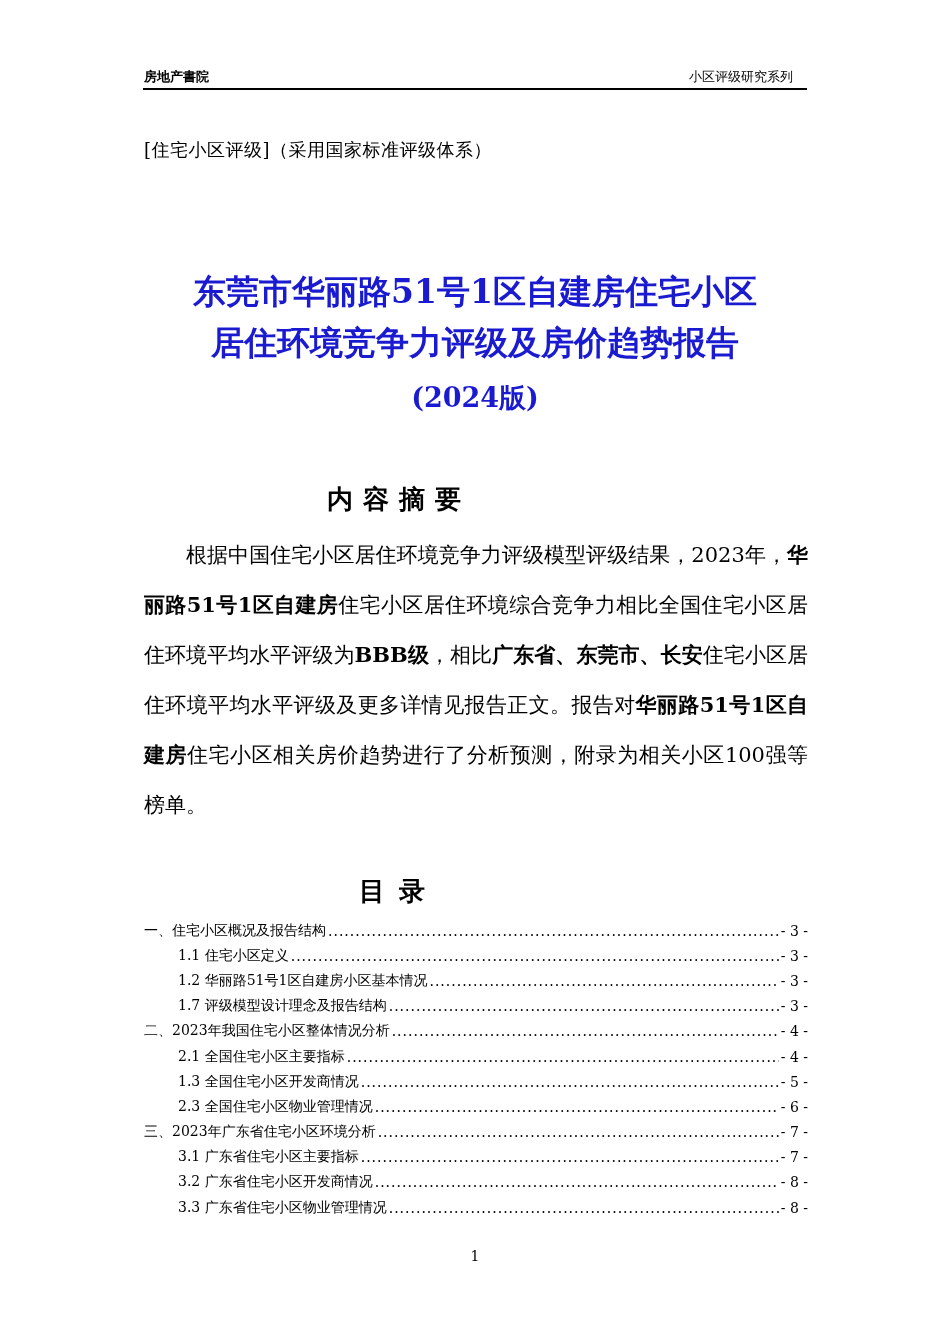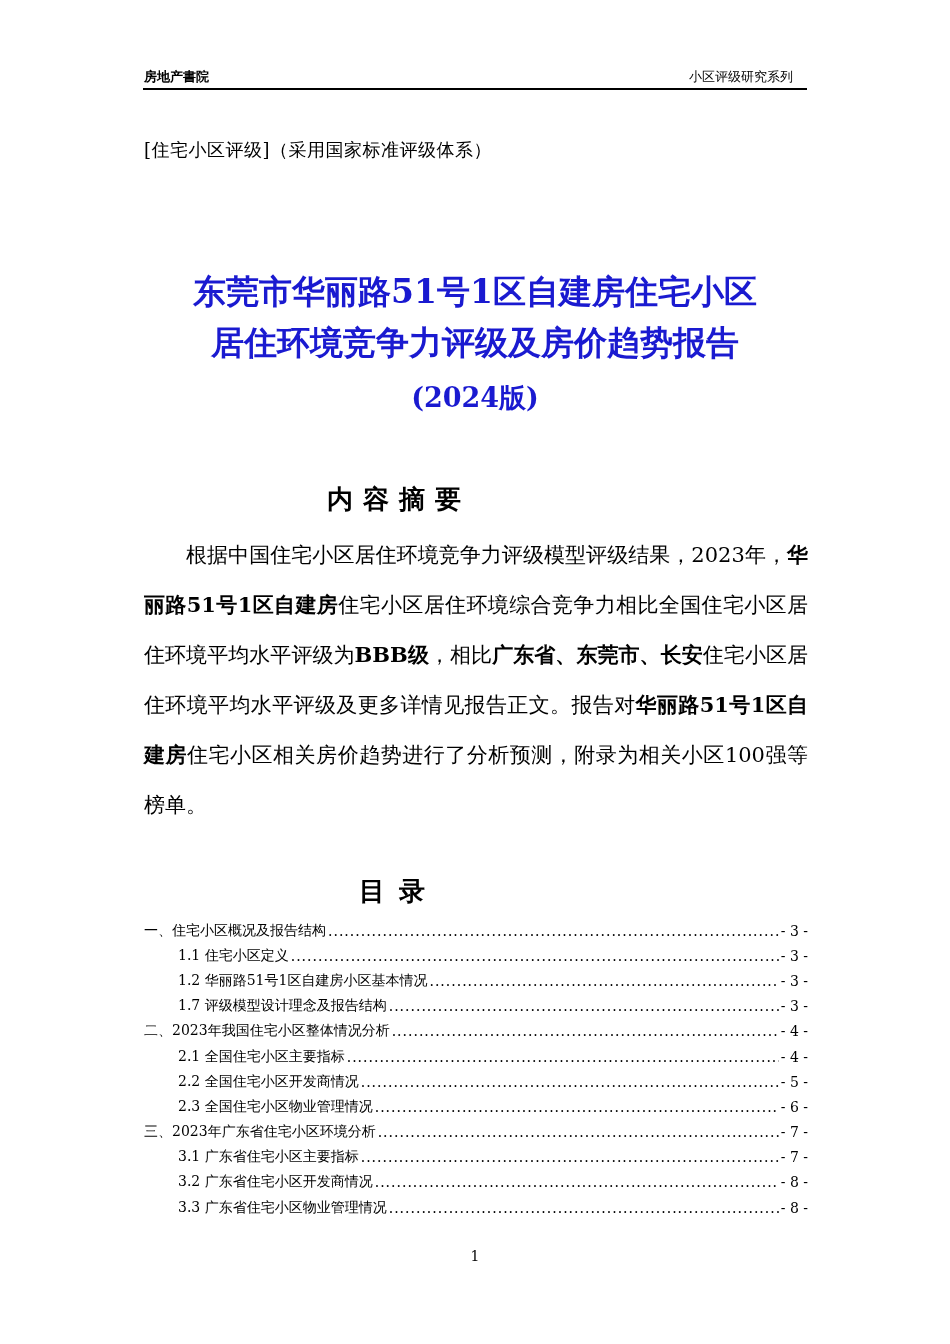--- a/index.html
+++ b/index.html
@@ -72,21 +72,21 @@
       <span class="toc-label">二、2023年我国住宅小区整体情况分析</span>
       <span class="toc-dots"></span>
       <span class="toc-page">- 4 -</span>
     </div>
     <div class="toc-row sub">
       <span class="toc-label">2.1 全国住宅小区主要指标</span>
       <span class="toc-dots"></span>
       <span class="toc-page">- 4 -</span>
     </div>
     <div class="toc-row sub">
-      <span class="toc-label">2.2 全国住宅小区开发商情况</span>
+      <span class="toc-label">1.3 全国住宅小区开发商情况</span>
       <span class="toc-dots"></span>
       <span class="toc-page">- 5 -</span>
     </div>
     <div class="toc-row sub">
       <span class="toc-label">2.3 全国住宅小区物业管理情况</span>
       <span class="toc-dots"></span>
       <span class="toc-page">- 6 -</span>
     </div>
     <div class="toc-row">
       <span class="toc-label">三、2023年广东省住宅小区环境分析</span>

